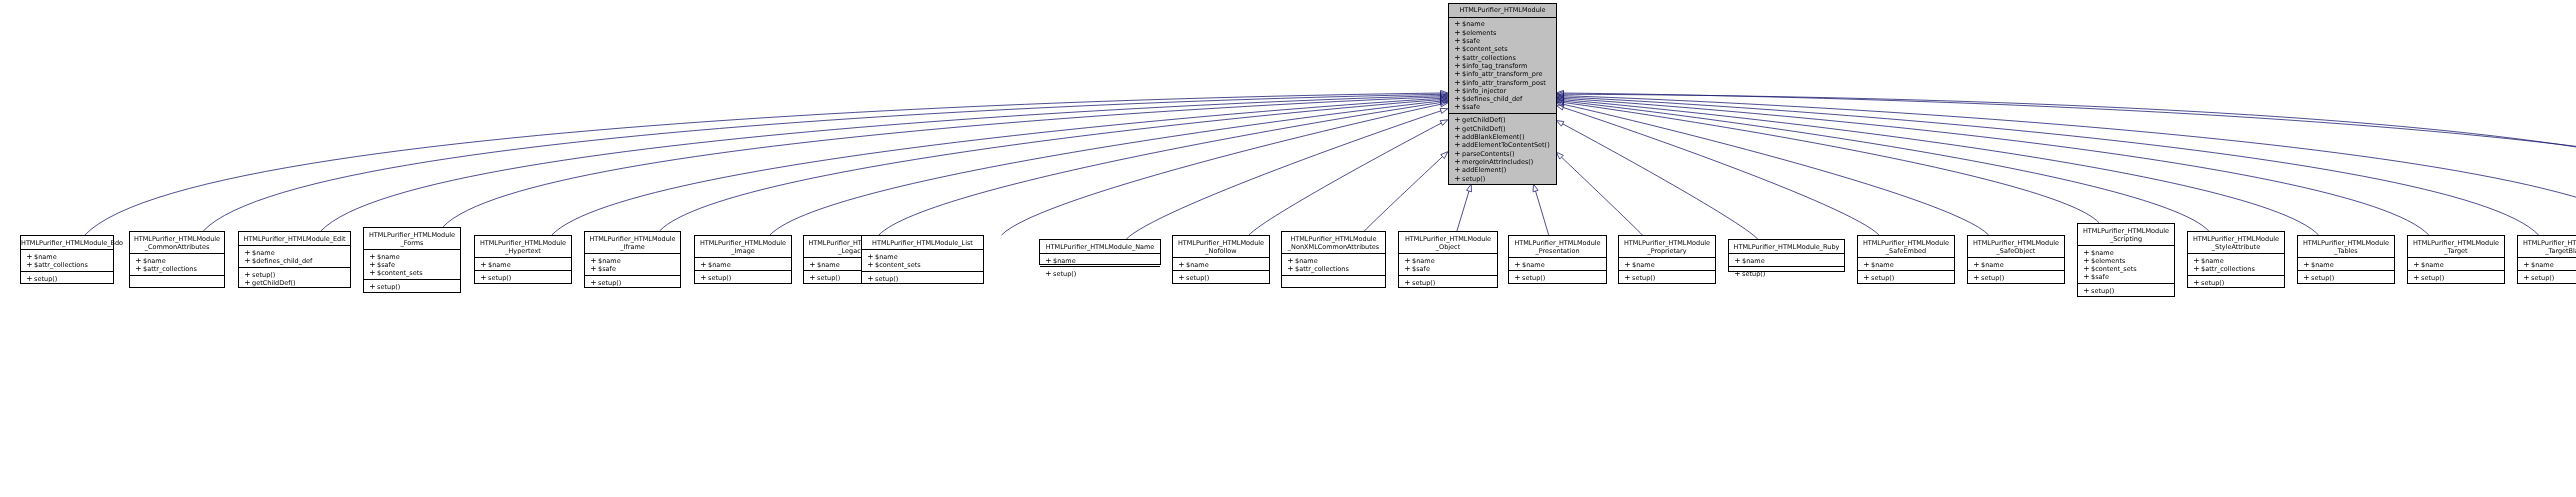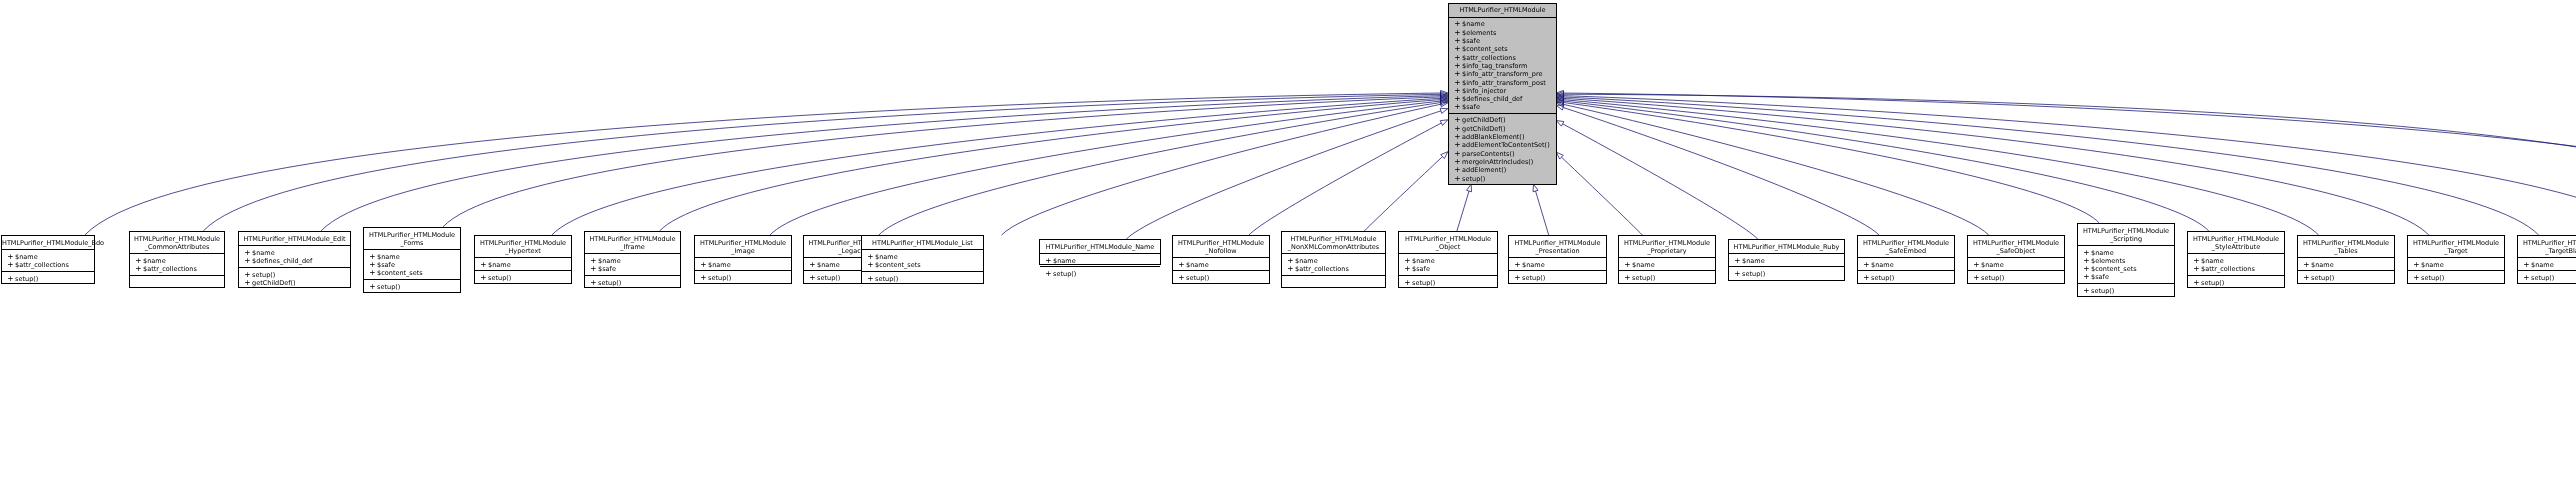--- a/index.html
+++ b/index.html
@@ -109,21 +109,21 @@
         <div class="ln"><span class="mplus">+</span><span>getChildDef()</span></div>
         <div class="ln"><span class="mplus">+</span><span>getChildDef()</span></div>
         <div class="ln"><span class="mplus">+</span><span>addBlankElement()</span></div>
         <div class="ln"><span class="mplus">+</span><span>addElementToContentSet()</span></div>
         <div class="ln"><span class="mplus">+</span><span>parseContents()</span></div>
         <div class="ln"><span class="mplus">+</span><span>mergeInAttrIncludes()</span></div>
         <div class="ln"><span class="mplus">+</span><span>addElement()</span></div>
         <div class="ln"><span class="mplus">+</span><span>setup()</span></div>
       </div>
     </div>
-<div class="node" style="left:1px;top:235px;width:94px;height:49px">
+<div class="node" style="left:20px;top:235px;width:94px;height:49px">
       <div class="sec title" style="height:13px">
         <div class="ln">HTMLPurifier_HTMLModule_Bdo</div>
       </div>
       <div class="sec attrs" style="height:22px">
         <div class="ln"><span class="mplus">+</span><span>$name</span></div>
         <div class="ln"><span class="mplus">+</span><span>$attr_collections</span></div>
       </div>
       <div class="sec methods">
         <div class="ln"><span class="mplus">+</span><span>setup()</span></div>
       </div>
@@ -291,21 +291,21 @@
         <div class="ln">HTMLPurifier_HTMLModule</div>
         <div class="ln">_Proprietary</div>
       </div>
       <div class="sec attrs" style="height:13.4px">
         <div class="ln"><span class="mplus">+</span><span>$name</span></div>
       </div>
       <div class="sec methods">
         <div class="ln"><span class="mplus">+</span><span>setup()</span></div>
       </div>
     </div>
-<div class="node" style="left:1728px;top:239px;width:117px;height:42px">
+<div class="node" style="left:1728px;top:239px;width:117px;height:33px">
       <div class="sec title" style="height:13px">
         <div class="ln">HTMLPurifier_HTMLModule_Ruby</div>
       </div>
       <div class="sec attrs" style="height:13.4px">
         <div class="ln"><span class="mplus">+</span><span>$name</span></div>
       </div>
       <div class="sec methods">
         <div class="ln"><span class="mplus">+</span><span>setup()</span></div>
       </div>
     </div>

